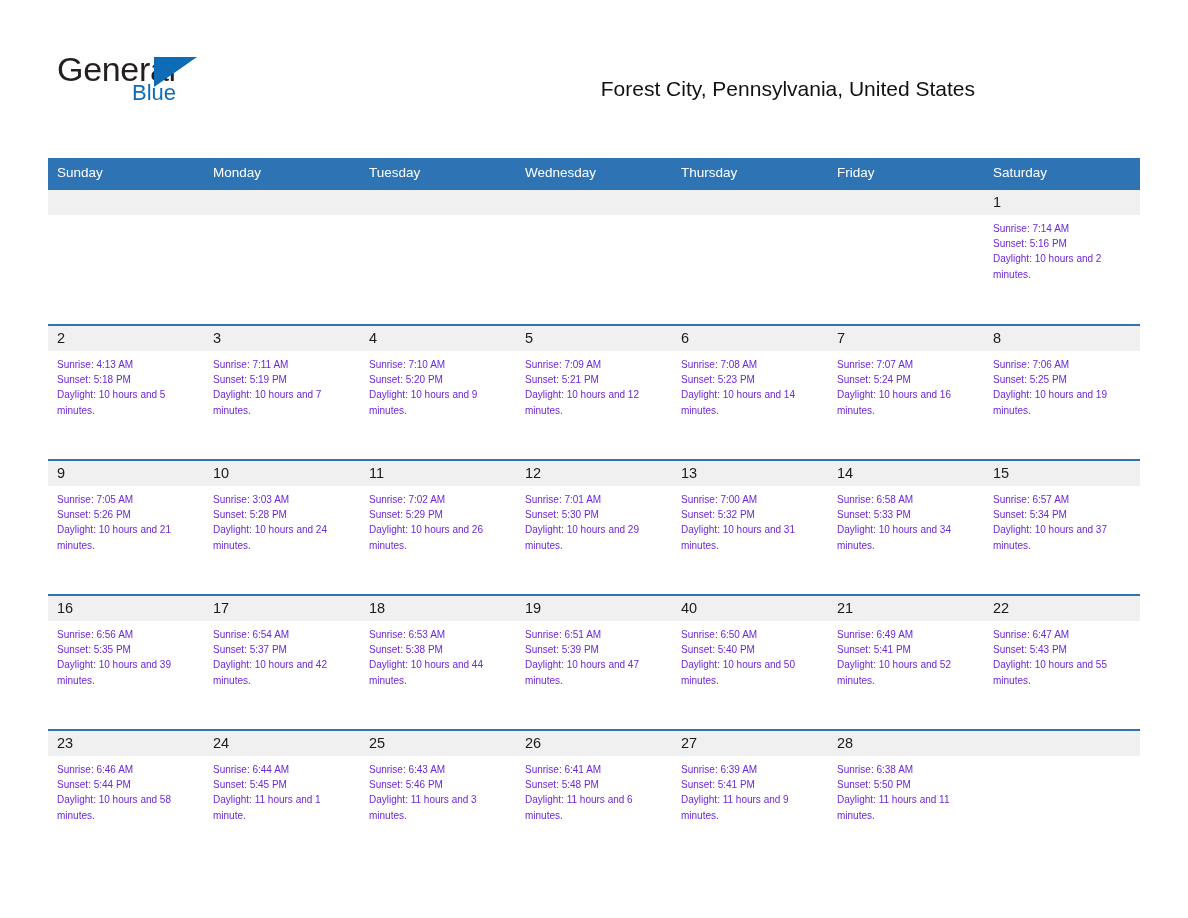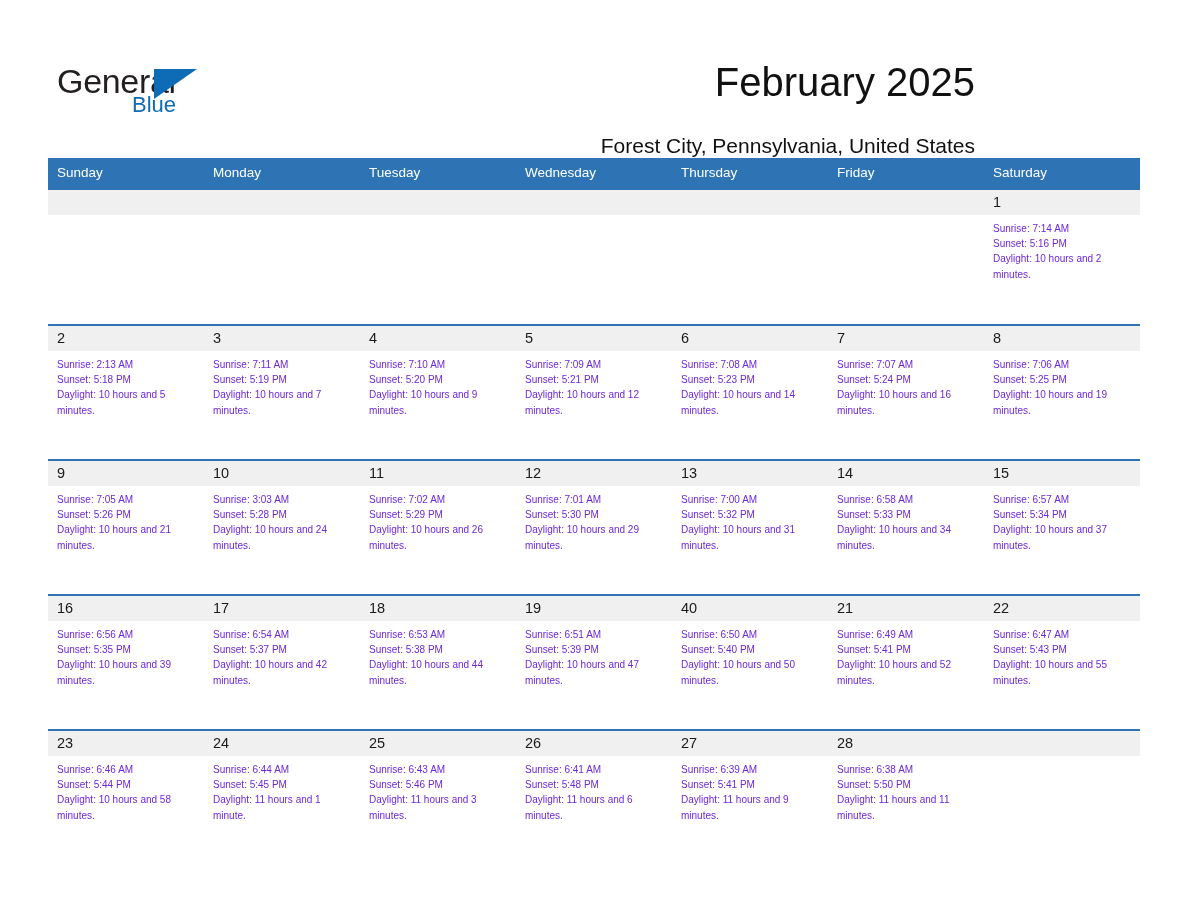--- a/index.html
+++ b/index.html
@@ -14,21 +14,21 @@
     width: 1188px;
     height: 918px;
     background: #ffffff;
     overflow: hidden;
   }
 
   
   .header {
     position: absolute;
     left: 0;
-    top: 12px;
+    top: 0;
     width: 1032px;
     height: 152px;
   }
   .logo {
     position: absolute;
     left: 57px;
     top: 52px;
     width: 260px;
     height: 70px;
   }
@@ -143,21 +143,20 @@
 
   <div class="header">
 
     <div class="logo">
       <span class="logo-general">General</span>
       <span class="logo-triangle"></span>
       <span class="logo-blue">Blue</span>
     </div>
 
     <div class="title-block">
-      <div class="cal-title">February 2025</div>
       <div class="cal-subtitle">Forest City, Pennsylvania, United States</div>
     </div>
 
   </div>
 
   <table class="calendar">
     <colgroup>
       <col>
         <col>
         <col>
@@ -203,21 +202,21 @@
               <div>Sunrise: 7:14 AM</div>
               <div>Sunset: 5:16 PM</div>
               <div class="daylight">Daylight: 10 hours and 2 minutes.</div>
             </div>
           </td>
         </tr>
         <tr class="week">
           <td class="day">
             <div class="daynum-bar">2</div>
             <div class="details">
-              <div>Sunrise: 2:13 AM</div>
+              <div>Sunrise: 4:13 AM</div>
               <div>Sunset: 5:18 PM</div>
               <div class="daylight">Daylight: 10 hours and 5 minutes.</div>
             </div>
           </td>
           <td class="day">
             <div class="daynum-bar">3</div>
             <div class="details">
               <div>Sunrise: 7:11 AM</div>
               <div>Sunset: 5:19 PM</div>
               <div class="daylight">Daylight: 10 hours and 7 minutes.</div>

